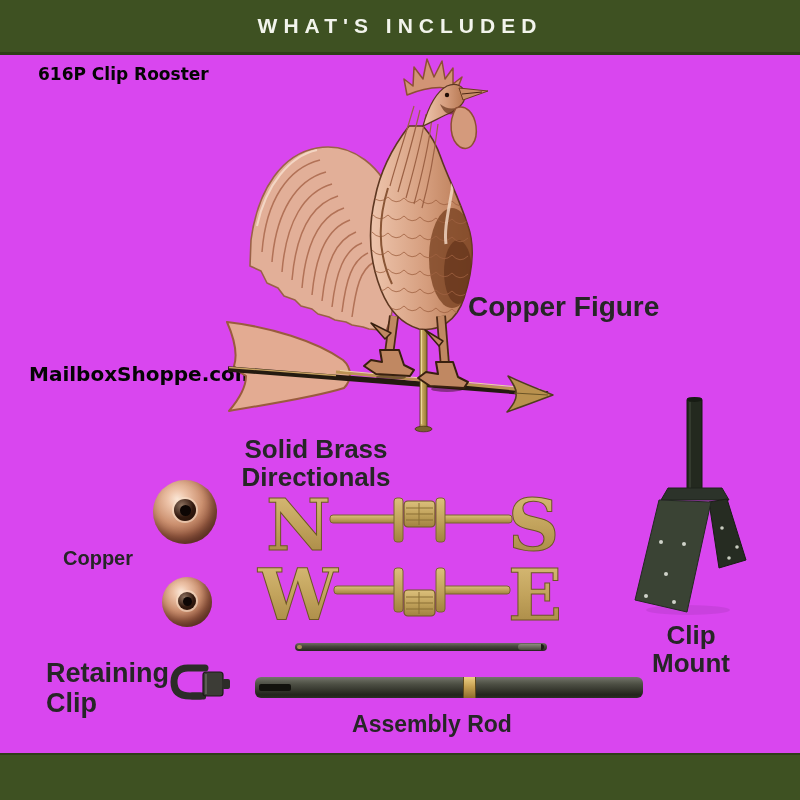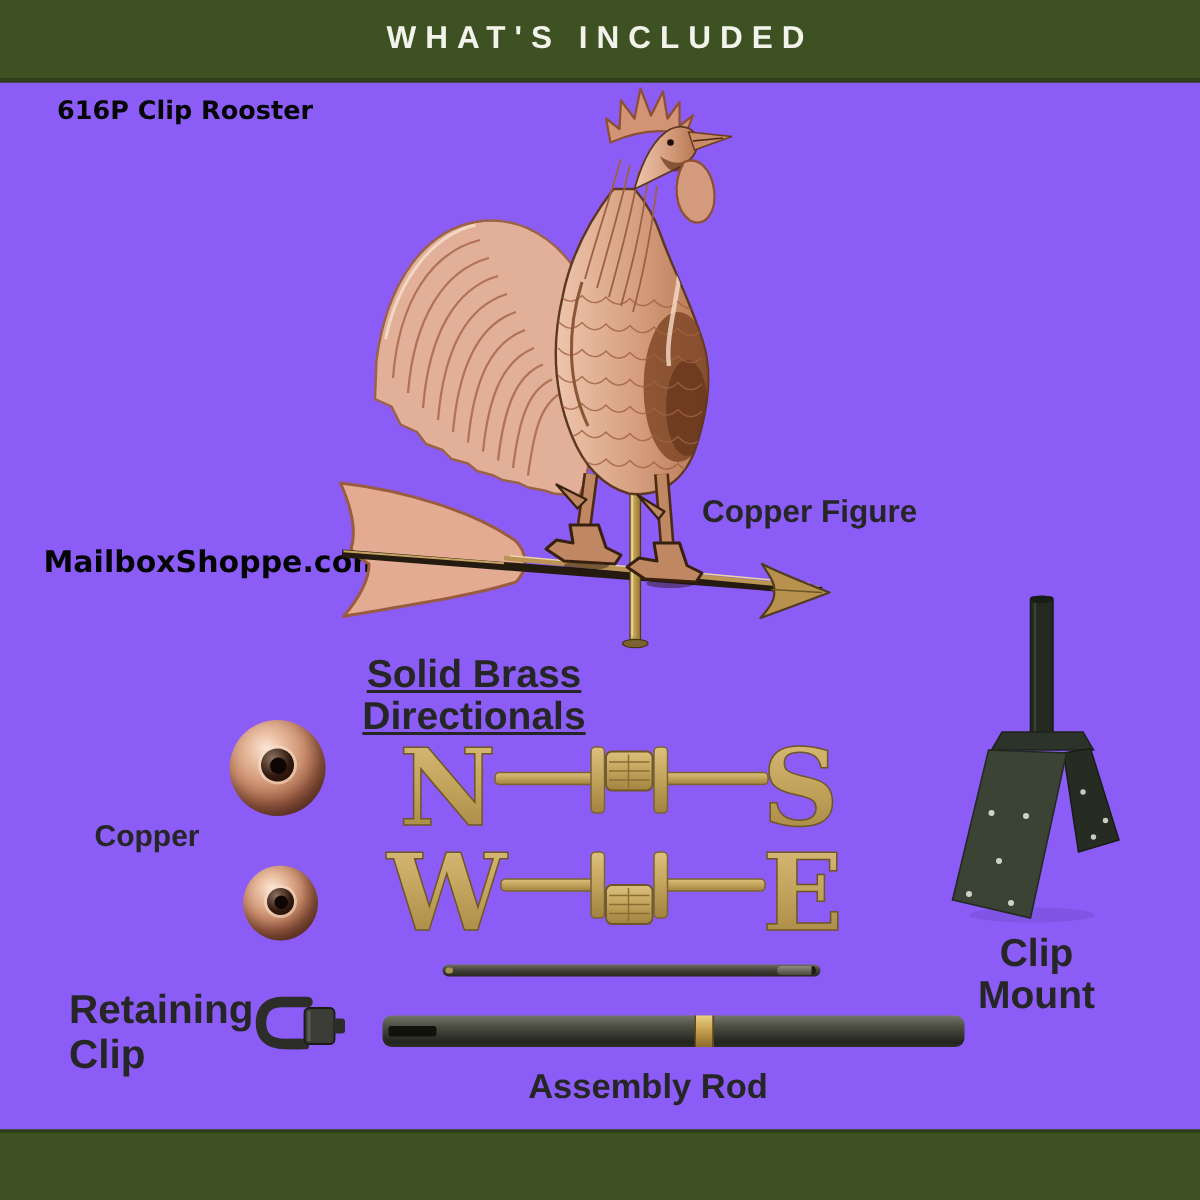--- a/index.html
+++ b/index.html
@@ -1,32 +1,32 @@
 <!DOCTYPE html>
 <html><head>
 <meta charset="utf-8">
 <style>
   html,body{margin:0;padding:0;background:#fff;}
-  .canvas{position:relative;width:800px;height:800px;background:#8b5cf6;overflow:hidden;
+  .canvas{position:relative;width:800px;height:800px;background:#d946ef;overflow:hidden;
           font-family:"Liberation Sans",sans-serif;}
   
   .bar-top{position:absolute;left:0;top:0;width:800px;height:52px;background:#3e5122;
            border-bottom:3px solid #2f3d19;display:flex;align-items:center;justify-content:center;}
   .bar-bottom{position:absolute;left:0;top:753px;width:800px;height:47px;background:#3e5122;
            border-top:2px solid #2f3d19;}
   .title{color:#f2f4ec;font-weight:bold;font-size:21px;letter-spacing:6px;}
   
   .code{position:absolute;left:38px;top:64px;font-family:"DejaVu Sans",sans-serif;
         font-weight:bold;font-size:17px;color:#050505;}
   .watermark{position:absolute;left:29px;top:362px;font-family:"DejaVu Sans",sans-serif;
         font-weight:bold;font-size:20px;color:#050505;}
   
   .lbl{position:absolute;font-weight:bold;color:#262626;line-height:1.06;}
-  .lbl-copper-figure{left:468px;top:292px;font-size:21px;margin-top:39px;}
-  .lbl-directionals{left:230px;top:436px;width:172px;text-align:center;font-size:26px;text-decoration:underline;}
+  .lbl-copper-figure{left:468px;top:292px;font-size:28px;}
+  .lbl-directionals{left:230px;top:436px;width:172px;text-align:center;font-size:26px;}
   .lbl-globes{left:38px;top:548px;width:120px;text-align:center;font-size:20px;}
   .lbl-roofmount{left:631px;top:622px;width:120px;text-align:center;font-size:26px;}
   .lbl-clip{left:46px;top:658px;font-size:27px;line-height:30px;}
   .lbl-assembly{left:332px;top:712px;width:200px;text-align:center;font-size:23px;}
   
   .globe{position:absolute;border-radius:50%;
      background:radial-gradient(circle at 38% 30%, #fbe7d7 0%, #edc3a8 16%, #cb906f 42%, #9c6046 62%, #6f4030 80%, #54302a 95%);
      box-shadow:inset -4px -6px 10px rgba(60,25,15,.45);}
   .globe-large{left:153px;top:480px;width:64px;height:64px;}
   .globe-small{left:162px;top:577px;width:50px;height:50px;}

